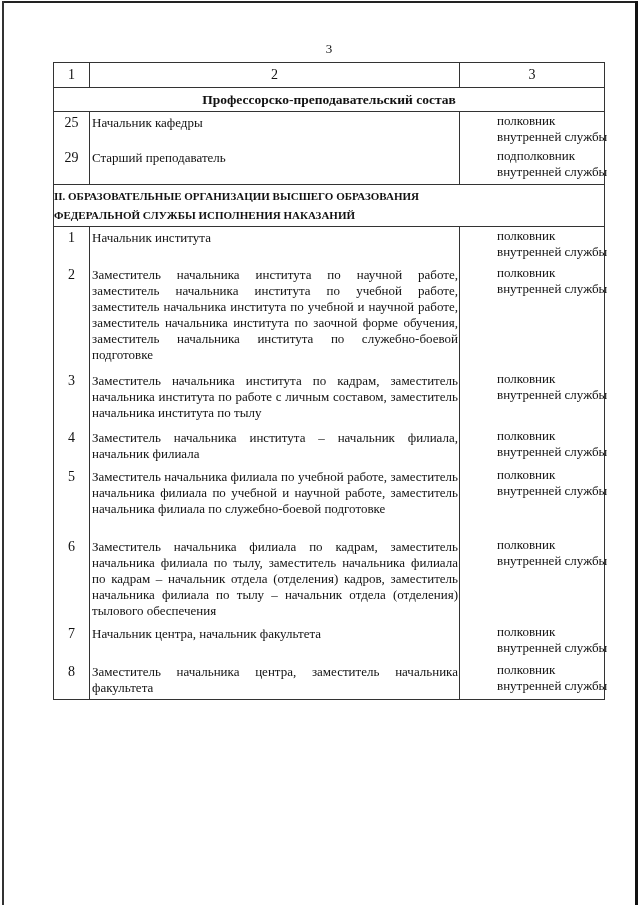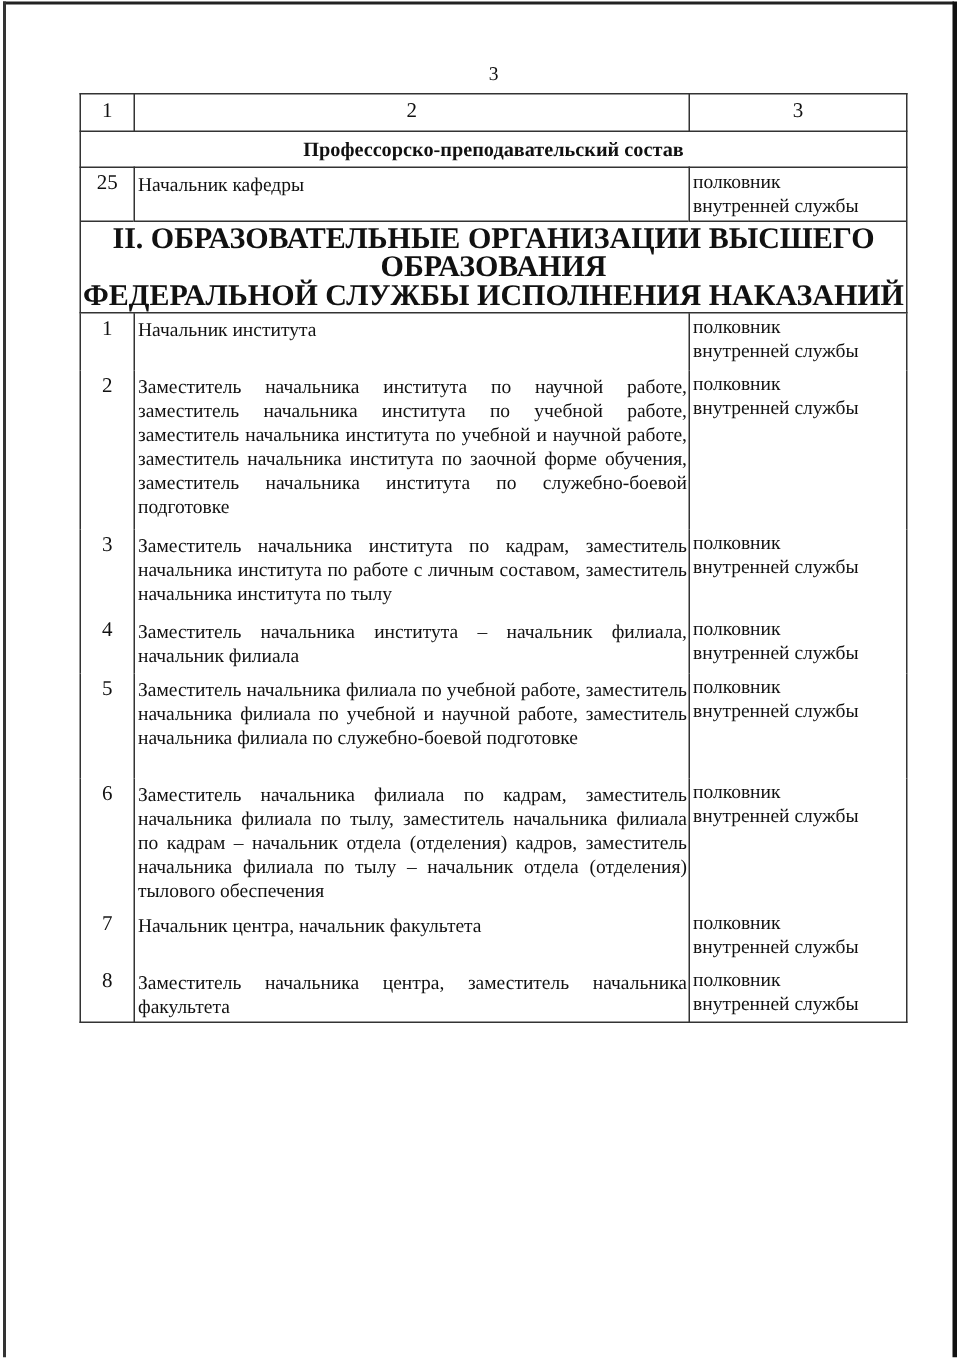--- a/index.html
+++ b/index.html
@@ -31,27 +31,27 @@
 
   tr.head td {
     border: 1px solid #333; text-align: center; height: 24px; vertical-align: middle;
     font-size: 14px;
   }
   tr.section td {
     border: 1px solid #333; text-align: center; font-weight: bold;
     font-size: 13.5px; height: 23px; vertical-align: middle;
   }
   tr.section2 td {
-    border: 1px solid #333; text-align: center; font-weight: bold;
-    font-size: 20px; line-height: 19px; padding: 2px 0 1px 0;
+    border: 1px solid #333; text-align: left; font-weight: bold;
+    font-size: 11px; line-height: 19px; padding: 2px 0 1px 0;
   }
   td.num { text-align: center; font-size: 14px; padding-top: 3px !important; }
   td.pos { padding: 3px 1px 2px 2px !important; text-align: justify; }
   td.rank { padding: 1px 0 2px 2px !important; white-space: nowrap; }
-  .rank-line { display: block; }
+  .rank-line { display: block; margin-left: 35px; }
   tr.last td { border-bottom: 1px solid #333; }
 </style>
 </head>
 <body>
 
 <div class="page-border-top"></div>
 <div class="page-border-left"></div>
 <div class="page-border-right"></div>
 
 <div class="page-number">3</div>
@@ -69,20 +69,28 @@
       <td>3</td>
     </tr>
     <tr class="section">
       <td colspan="3">Профессорско-преподавательский состав</td>
     </tr>
   <tr style="height: 35px;">
         <td class="num">25</td>
         <td class="pos">Начальник кафедры</td>
         <td class="rank">
           <span class="rank-line">полковник</span>
+          <span class="rank-line">внутренней службы</span>
+        </td>
+      </tr>
+      <tr style="height: 37px;">
+        <td class="num">29</td>
+        <td class="pos">Старший преподаватель</td>
+        <td class="rank">
+          <span class="rank-line">подполковник</span>
           <span class="rank-line">внутренней службы</span>
         </td>
       </tr>
       <tr class="section2">
         <td colspan="3">
           <div>II. ОБРАЗОВАТЕЛЬНЫЕ ОРГАНИЗАЦИИ ВЫСШЕГО ОБРАЗОВАНИЯ</div>
           <div>ФЕДЕРАЛЬНОЙ СЛУЖБЫ ИСПОЛНЕНИЯ НАКАЗАНИЙ</div>
         </td>
       </tr>
       <tr style="height: 38px;">

